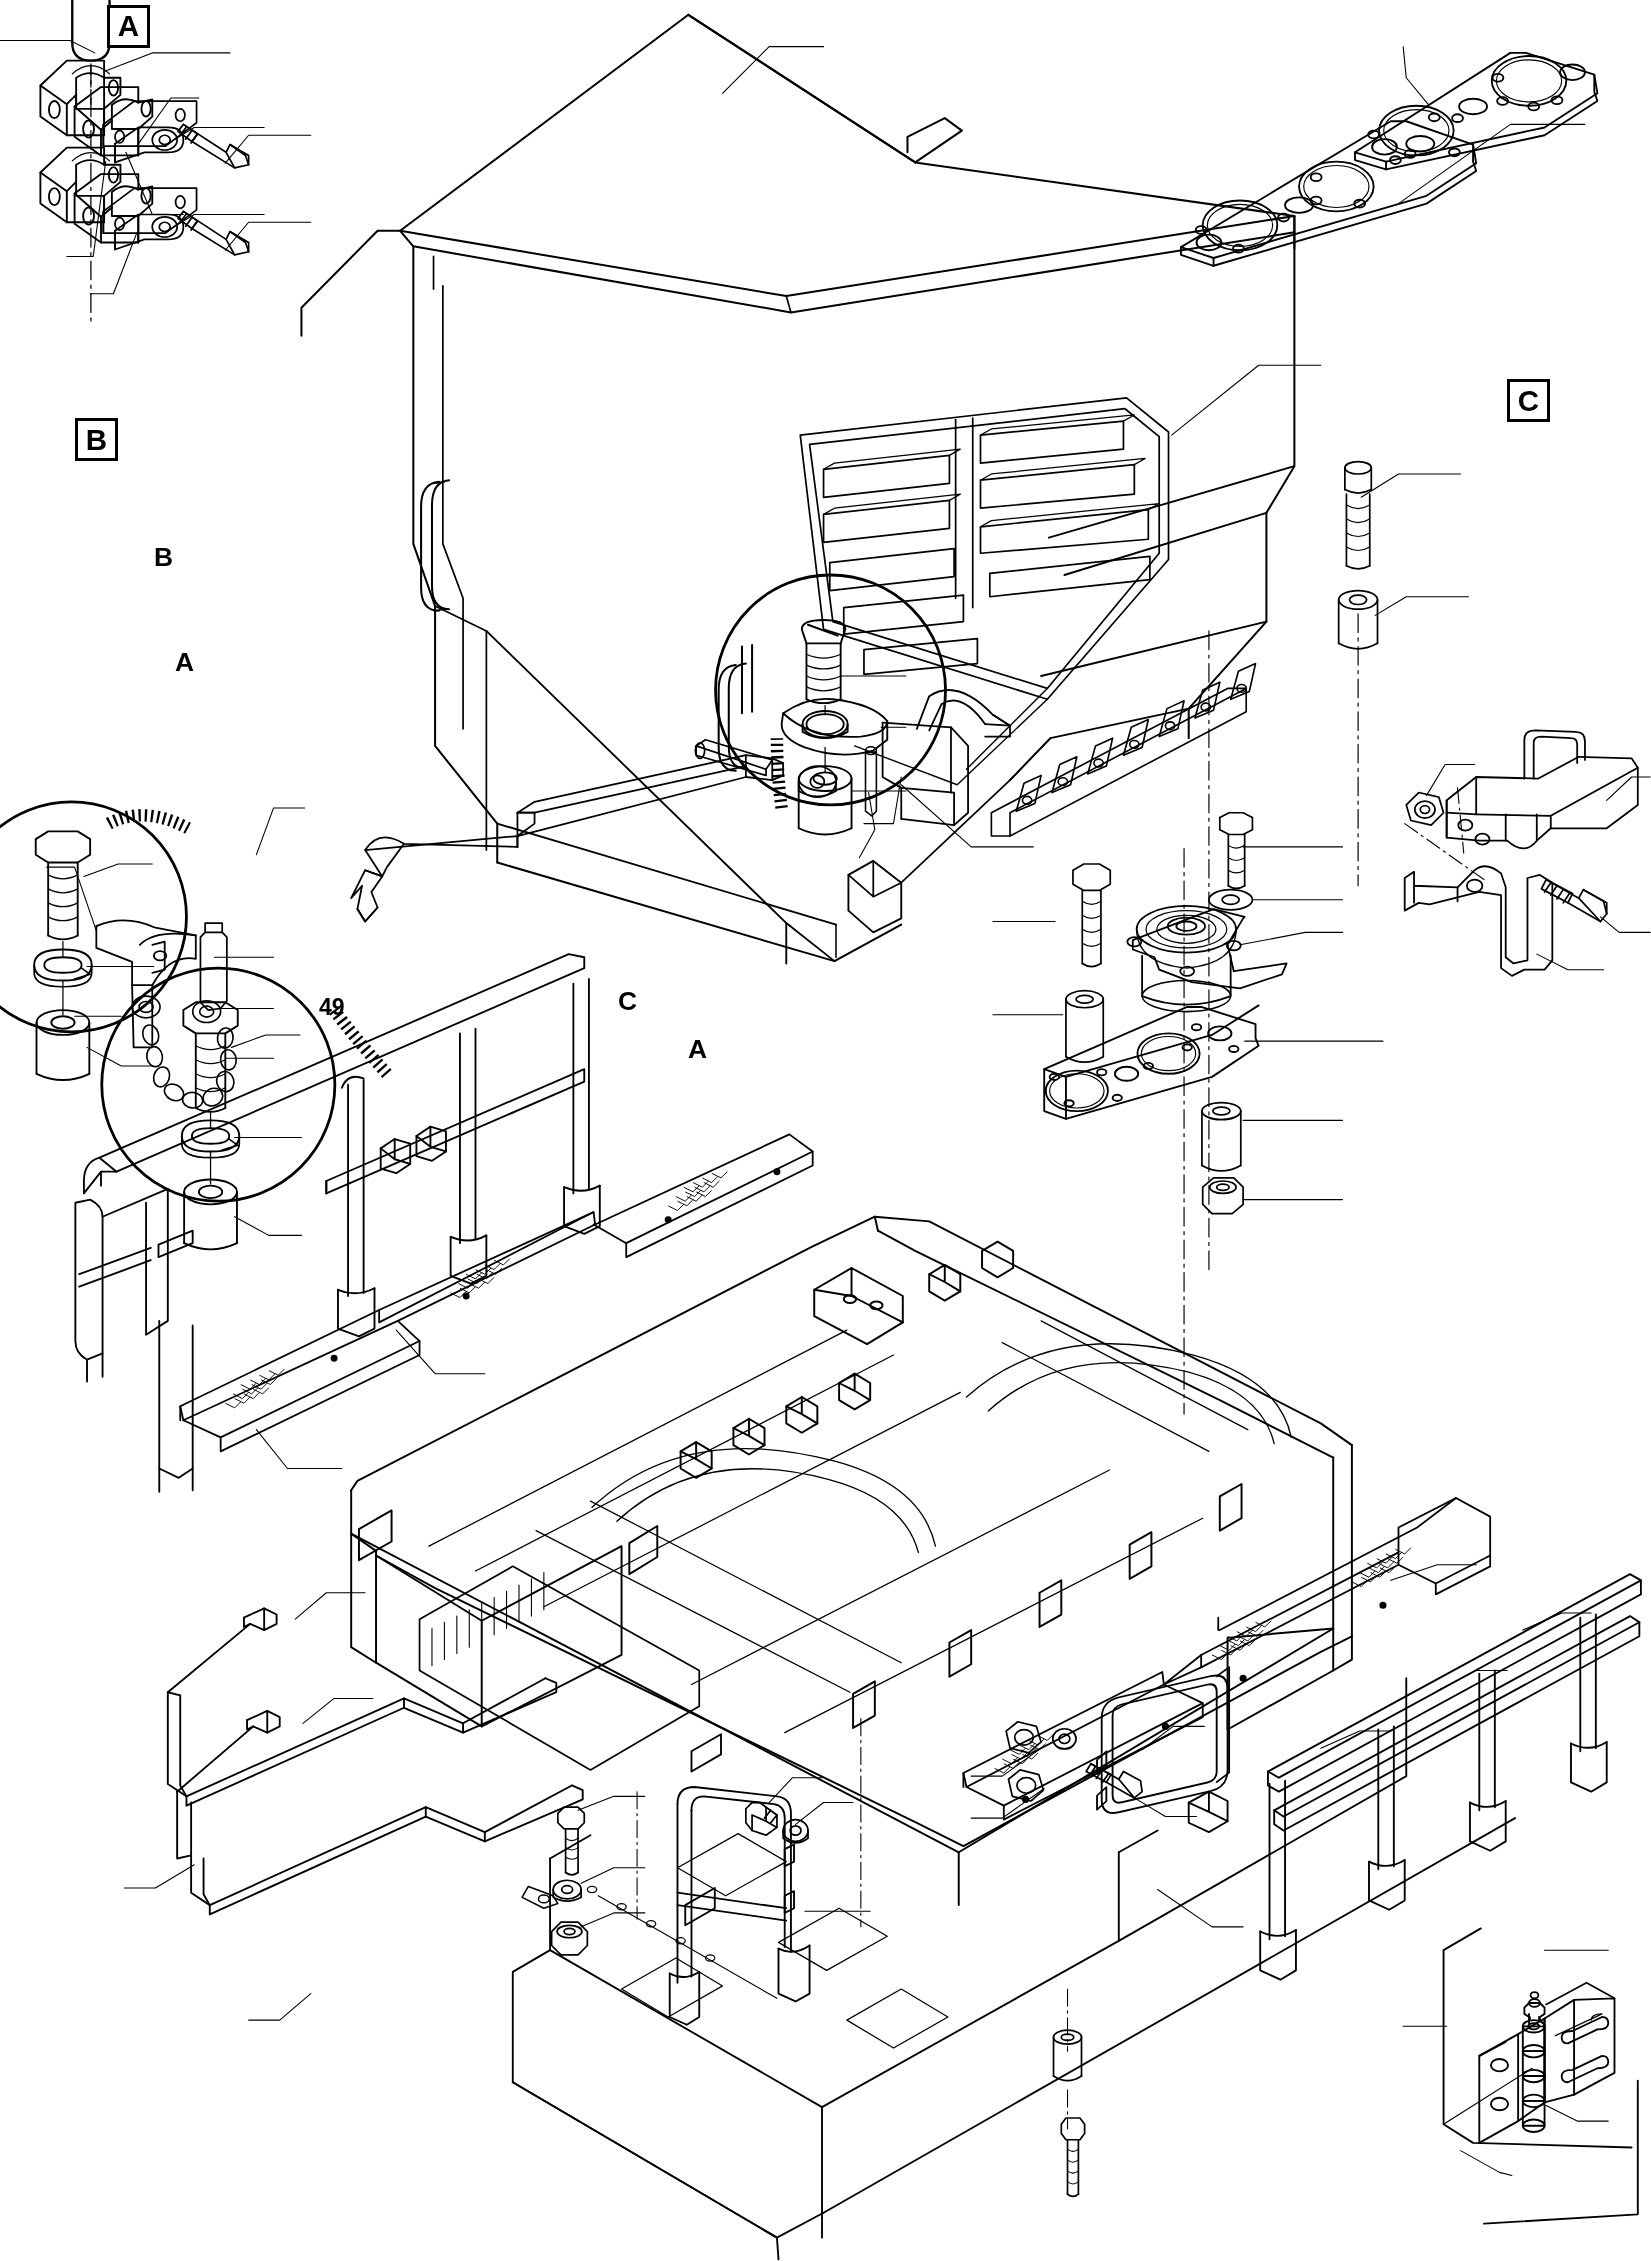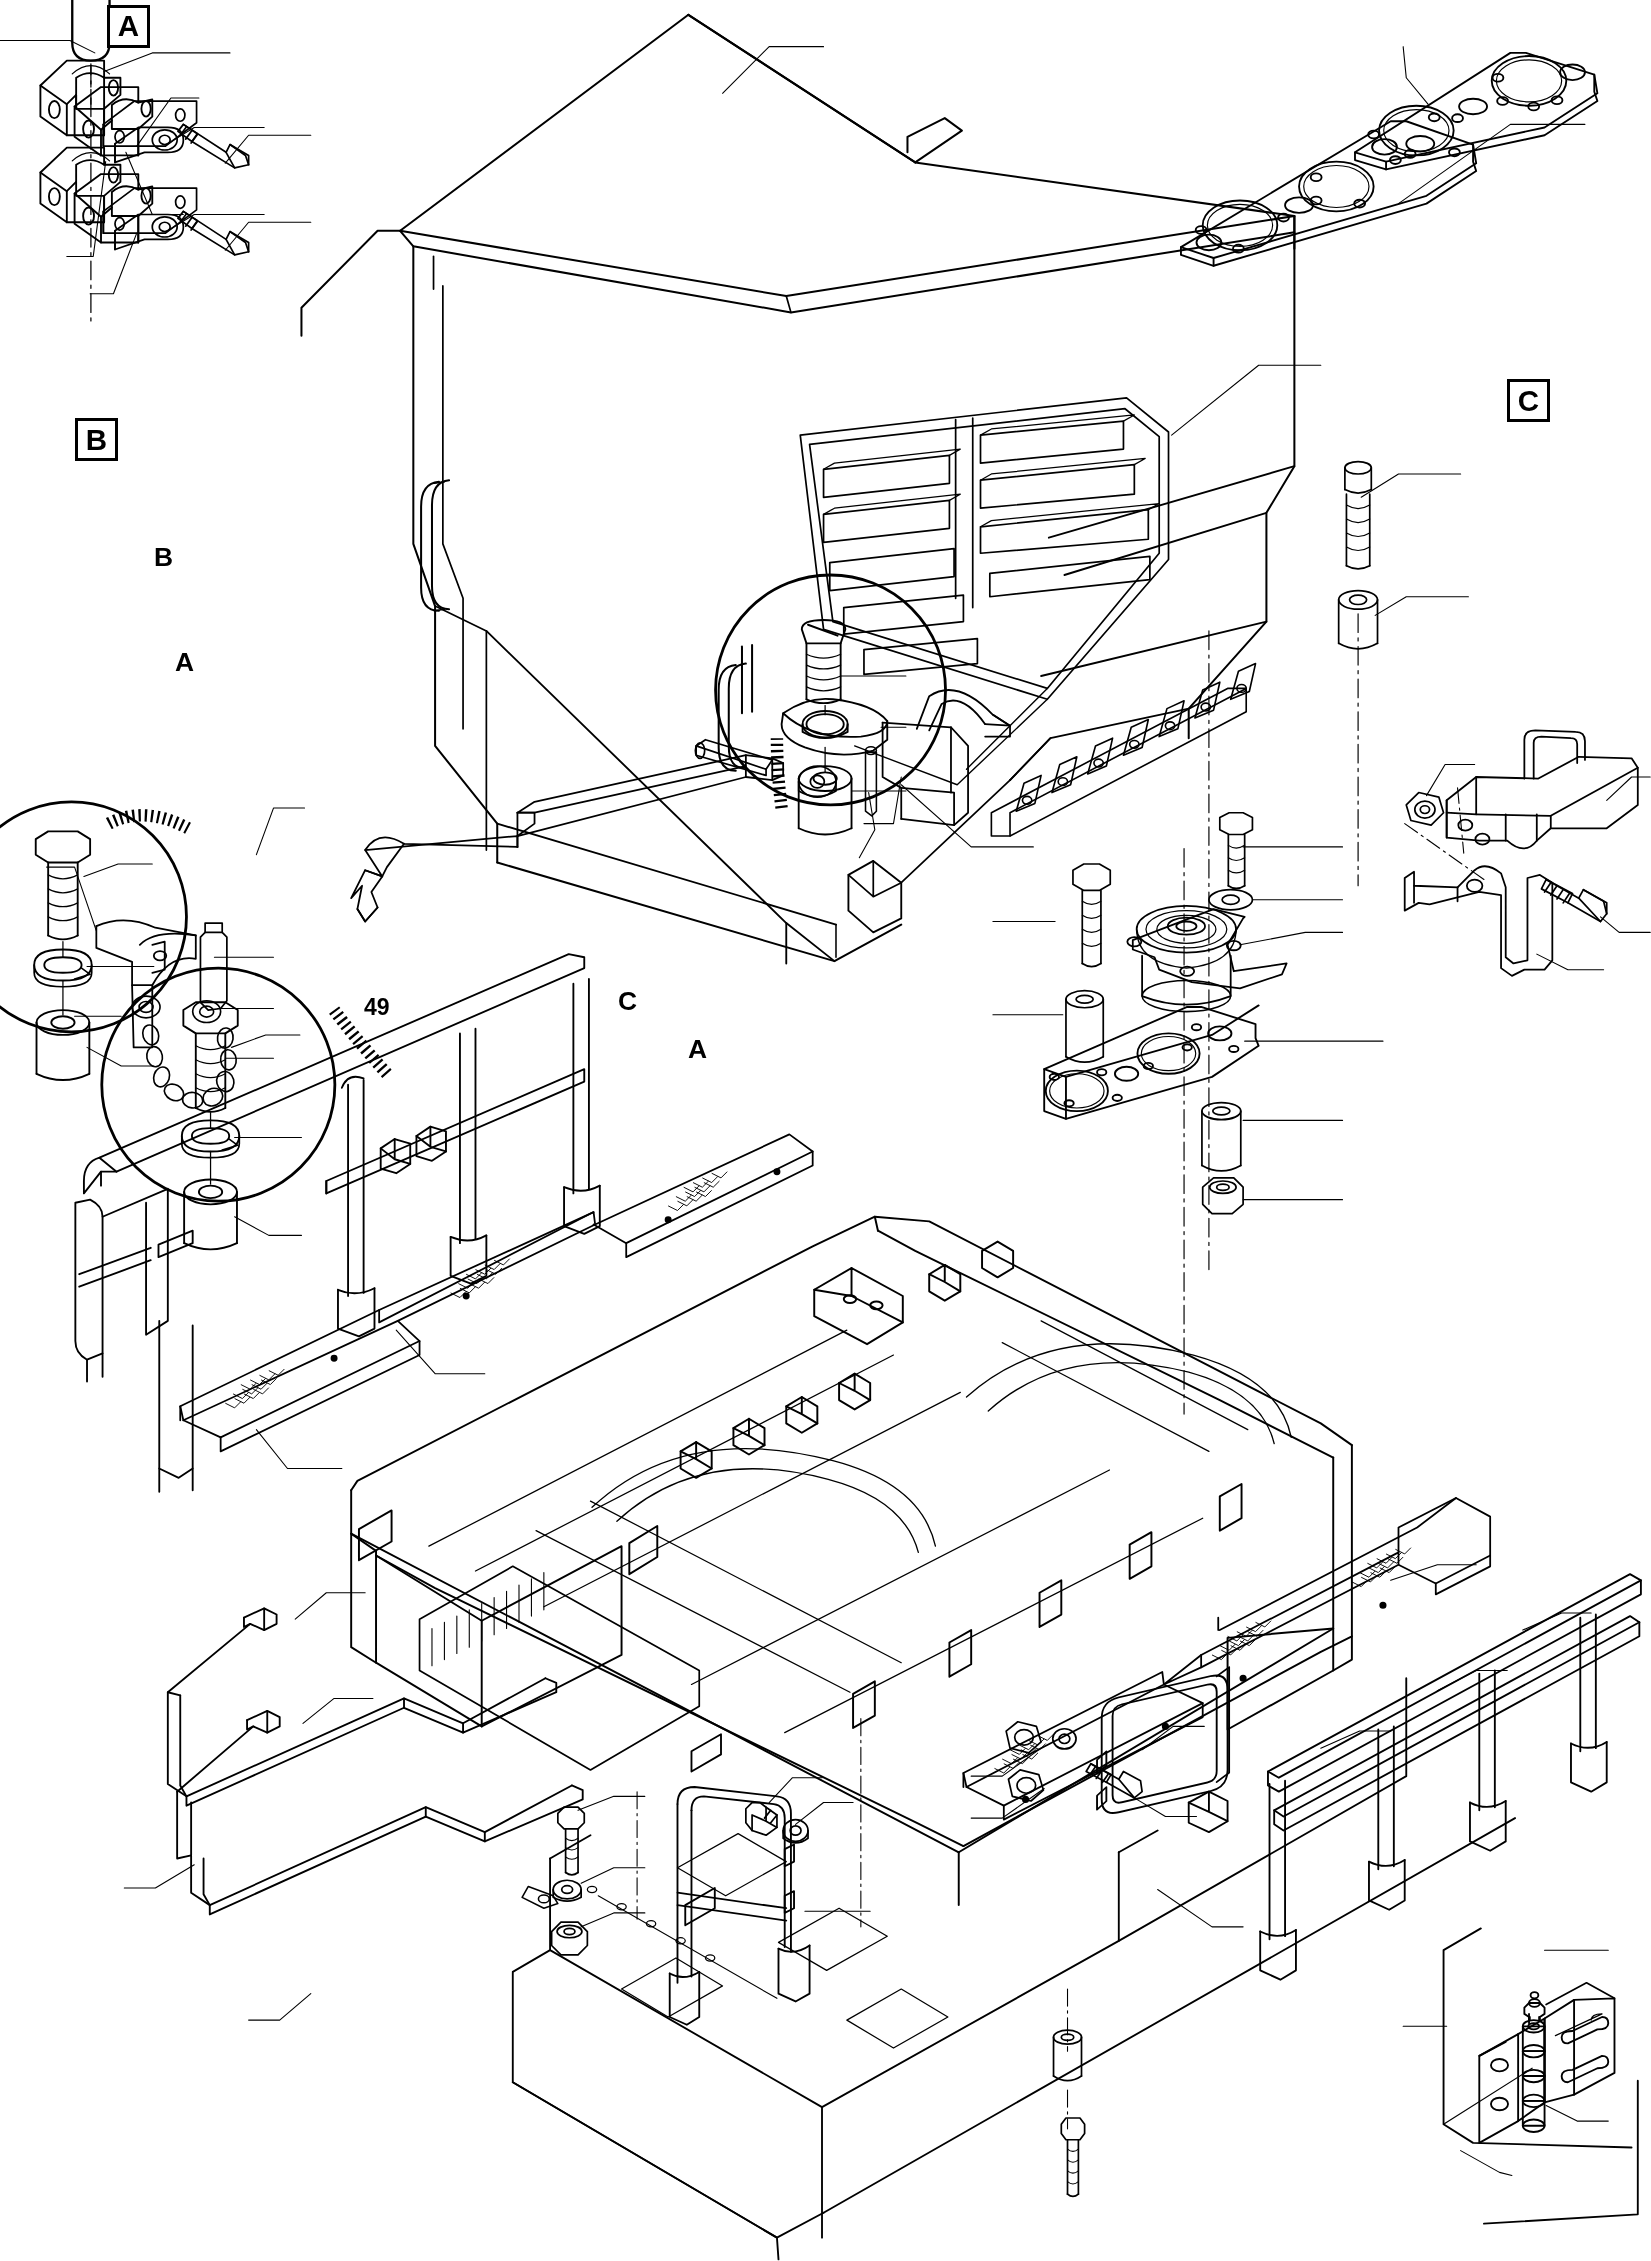--- a/index.html
+++ b/index.html
@@ -1003,16 +1003,16 @@
 </div>
 <div class="lbl boxlbl" style="left:1507px;top:379px;width:37px;height:37px;font-size:29.5px;">
   <span>C</span>
 </div>
 
 <div class="lbl" style="left:154px;top:544px;font-size:26.4px;">B</div>
 <div class="lbl" style="left:175px;top:649px;font-size:26.4px;">A</div>
 <div class="lbl" style="left:618px;top:988px;font-size:26.4px;">C</div>
 <div class="lbl" style="left:688px;top:1036px;font-size:26.4px;">A</div>
 
-<div class="lbl" style="left:319px;top:996px;font-size:23px;margin-left:45px;">49</div>
+<div class="lbl" style="left:319px;top:996px;font-size:23px;">49</div>
 
 </div>
 
 
 </body></html>

